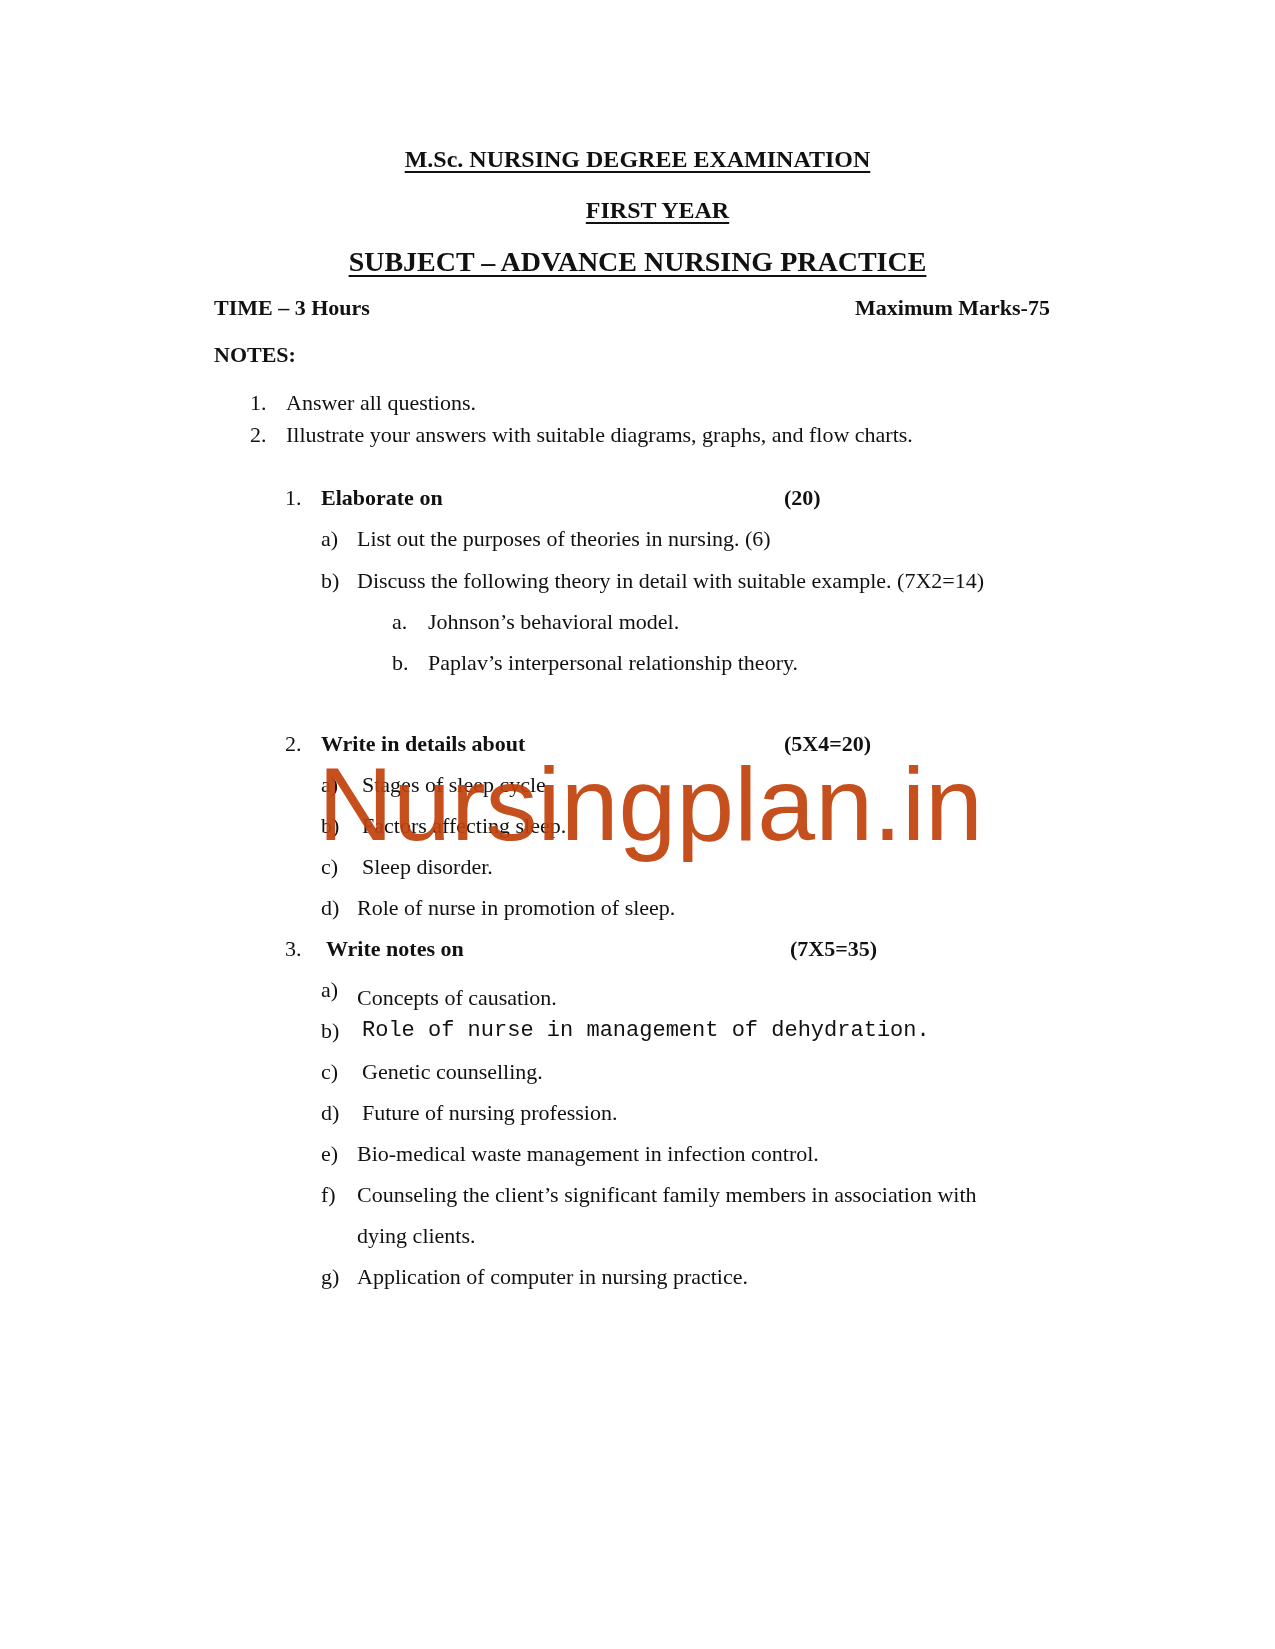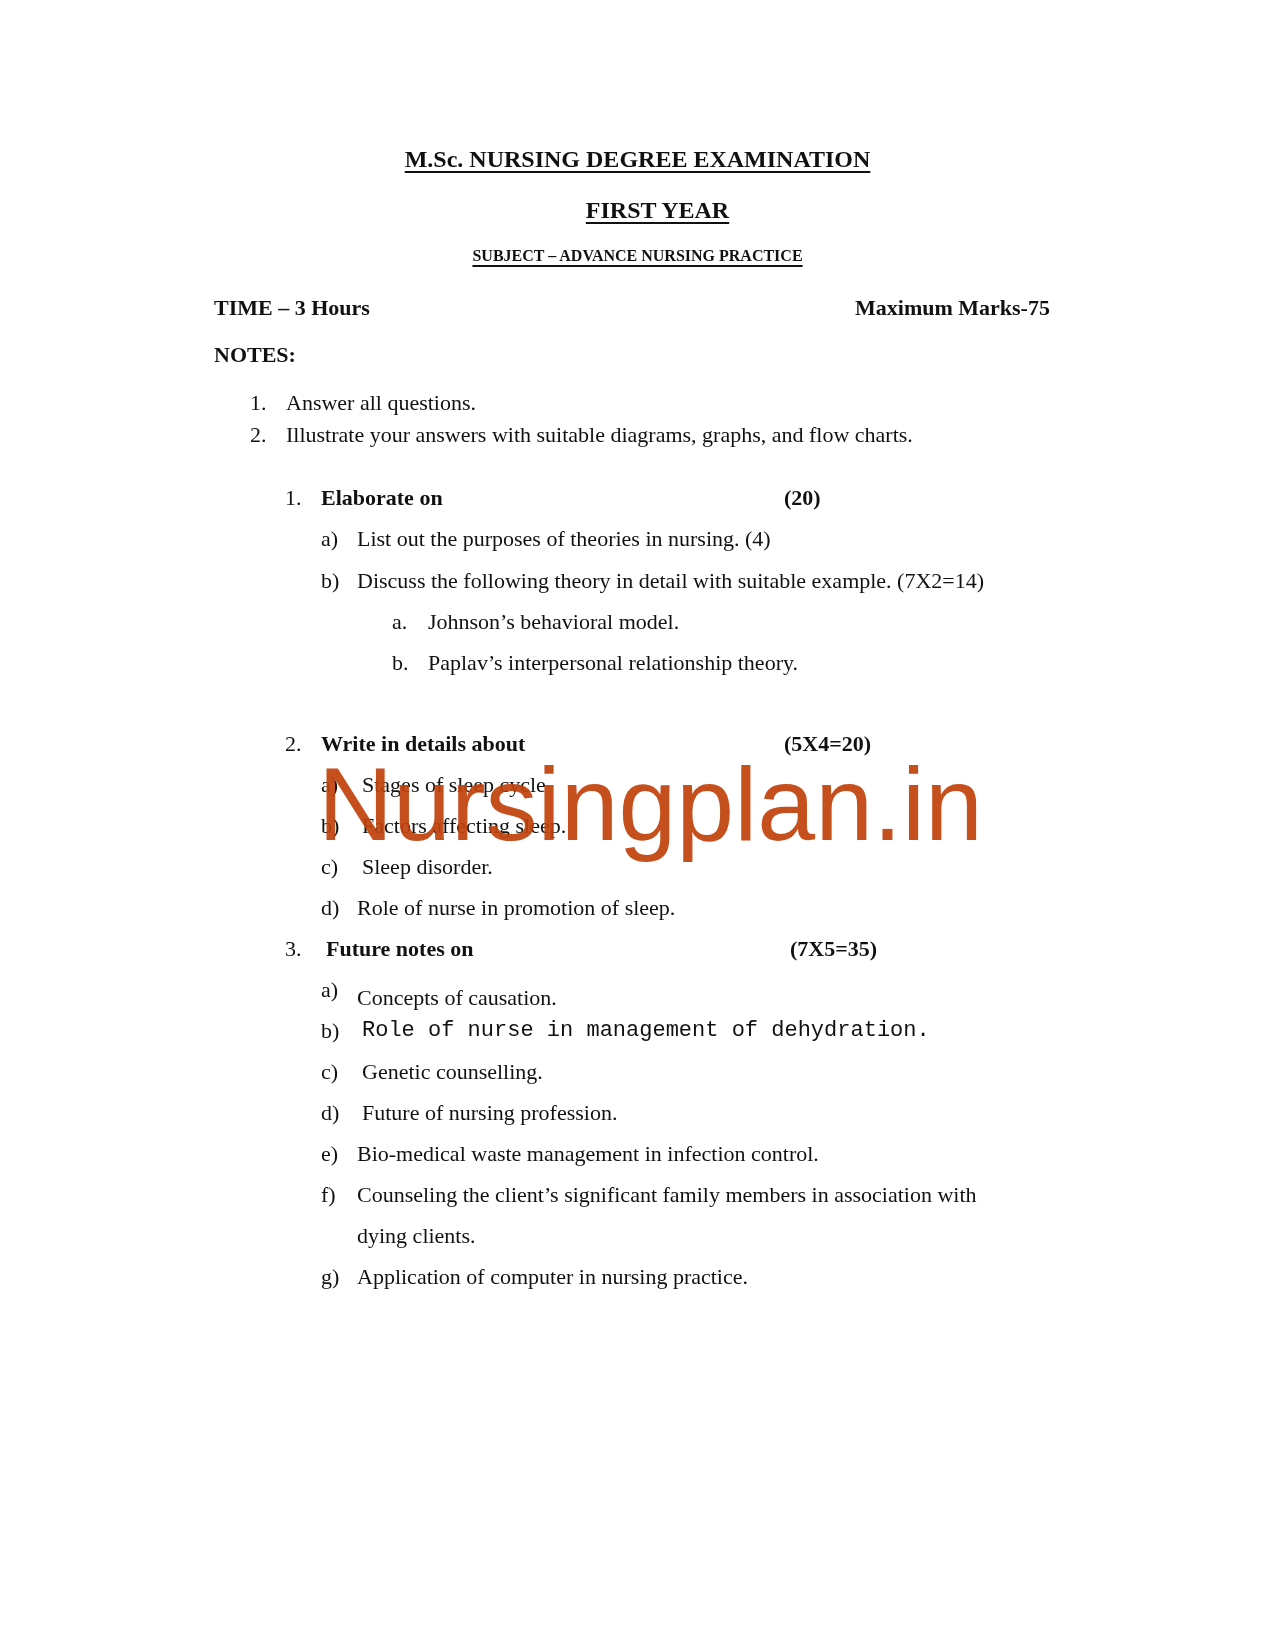--- a/index.html
+++ b/index.html
@@ -11,57 +11,57 @@
   .center { left:0; width:1275px; text-align:center; }
   .wm { position:absolute; left:318px; top:752px; font-family:Liberation Sans, sans-serif;
         font-size:104px; color:#c2410c; opacity:0.92; line-height:1; white-space:nowrap; letter-spacing:0px; }
 </style>
 </head>
 <body>
 
 <div>
   <div class="abs center b u" style="top:147px;font-size:24px;">M.Sc. NURSING DEGREE EXAMINATION</div>
   <div class="abs center b u" style="top:198px;font-size:24px;padding-left:20px;">FIRST YEAR</div>
-  <div class="abs center b u" style="top:248px;font-size:16px;">SUBJECT – ADVANCE NURSING PRACTICE</div>
+  <div class="abs center b u" style="top:248px;font-size:28px;">SUBJECT – ADVANCE NURSING PRACTICE</div>
 
   <div class="abs b" style="left:214px;top:297px;">TIME – 3 Hours</div>
   <div class="abs b" style="left:855px;top:297px;">Maximum Marks-75</div>
 
   <div class="abs b" style="left:214px;top:344px;">NOTES:</div>
   <div class="abs" style="left:250px;top:392px;">1.</div>
   <div class="abs" style="left:286px;top:392px;">Answer all questions.</div>
   <div class="abs" style="left:250px;top:424px;">2.</div>
   <div class="abs" style="left:286px;top:424px;">Illustrate your answers with suitable diagrams, graphs, and flow charts.</div>
 
   <div class="abs" style="left:285px;top:487px;">1.</div>
   <div class="abs b" style="left:321px;top:487px;">Elaborate on</div>
   <div class="abs b" style="left:784px;top:487px;">(20)</div>
   <div class="abs" style="left:321px;top:528px;">a)</div>
-  <div class="abs" style="left:357px;top:528px;">List out the purposes of theories in nursing. (4)</div>
+  <div class="abs" style="left:357px;top:528px;">List out the purposes of theories in nursing. (6)</div>
   <div class="abs" style="left:321px;top:570px;">b)</div>
   <div class="abs" style="left:357px;top:570px;">Discuss the following theory in detail with suitable example. (7X2=14)</div>
   <div class="abs" style="left:392px;top:611px;">a.</div>
   <div class="abs" style="left:428px;top:611px;">Johnson’s behavioral model.</div>
   <div class="abs" style="left:392px;top:652px;">b.</div>
   <div class="abs" style="left:428px;top:652px;">Paplav’s interpersonal relationship theory.</div>
 
   <div class="abs" style="left:285px;top:733px;">2.</div>
   <div class="abs b" style="left:321px;top:733px;">Write in details about</div>
   <div class="abs b" style="left:784px;top:733px;">(5X4=20)</div>
   <div class="abs" style="left:321px;top:774px;">a)</div>
   <div class="abs" style="left:362px;top:774px;">Stages of sleep cycle</div>
   <div class="abs" style="left:321px;top:815px;">b)</div>
   <div class="abs" style="left:362px;top:815px;">Factors affecting sleep.</div>
   <div class="abs" style="left:321px;top:856px;">c)</div>
   <div class="abs" style="left:362px;top:856px;">Sleep disorder.</div>
   <div class="abs" style="left:321px;top:897px;">d)</div>
   <div class="abs" style="left:357px;top:897px;">Role of nurse in promotion of sleep.</div>
 
   <div class="abs" style="left:285px;top:938px;">3.</div>
-  <div class="abs b" style="left:326px;top:938px;">Future notes on</div>
+  <div class="abs b" style="left:326px;top:938px;">Write notes on</div>
   <div class="abs b" style="left:790px;top:938px;">(7X5=35)</div>
   <div class="abs" style="left:321px;top:979px;">a)</div>
   <div class="abs" style="left:357px;top:979px;margin-top:8px;">Concepts of causation.</div>
   <div class="abs" style="left:321px;top:1020px;">b)</div>
   <div class="abs" style="left:362px;top:1020px;font-family:Liberation Mono, monospace;">Role of nurse in management of dehydration.</div>
   <div class="abs" style="left:321px;top:1061px;">c)</div>
   <div class="abs" style="left:362px;top:1061px;">Genetic counselling.</div>
   <div class="abs" style="left:321px;top:1102px;">d)</div>
   <div class="abs" style="left:362px;top:1102px;">Future of nursing profession.</div>
   <div class="abs" style="left:321px;top:1143px;">e)</div>

